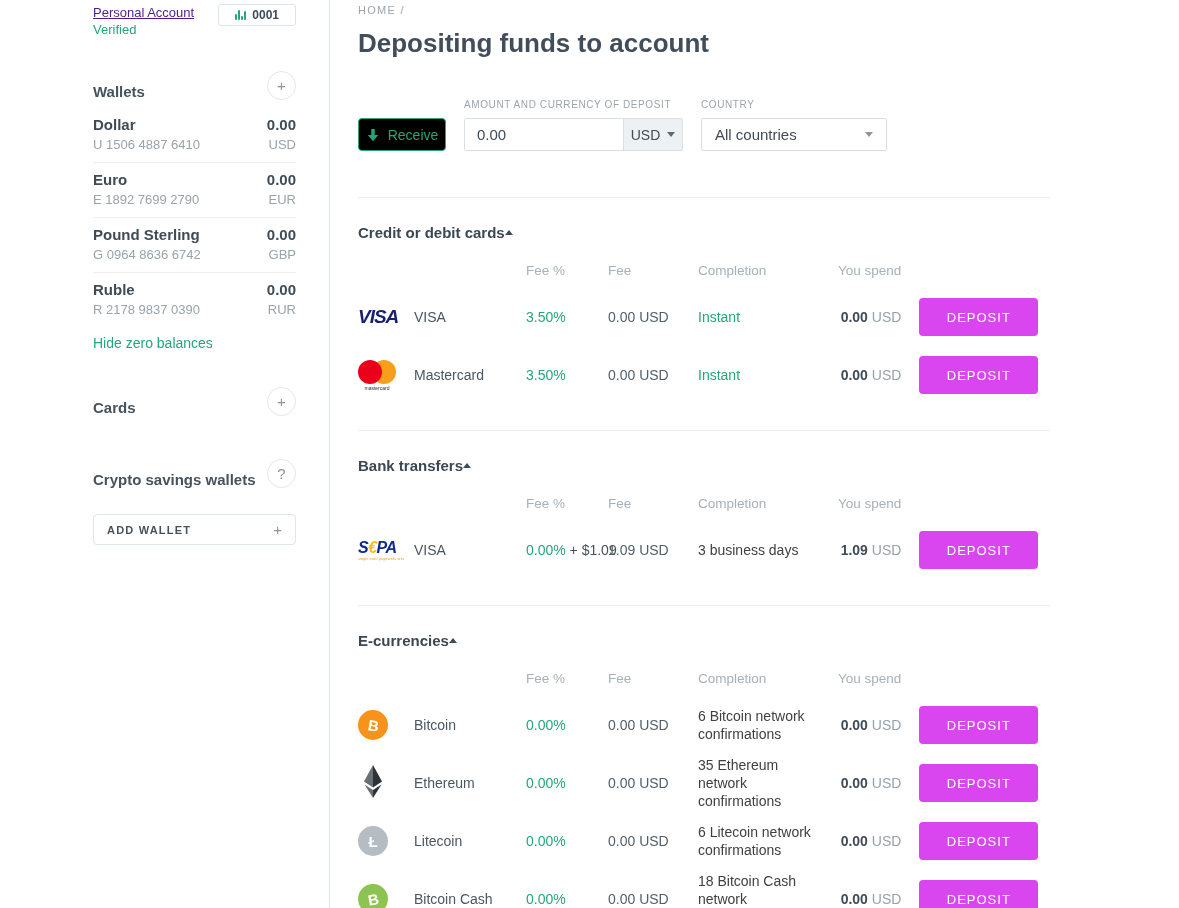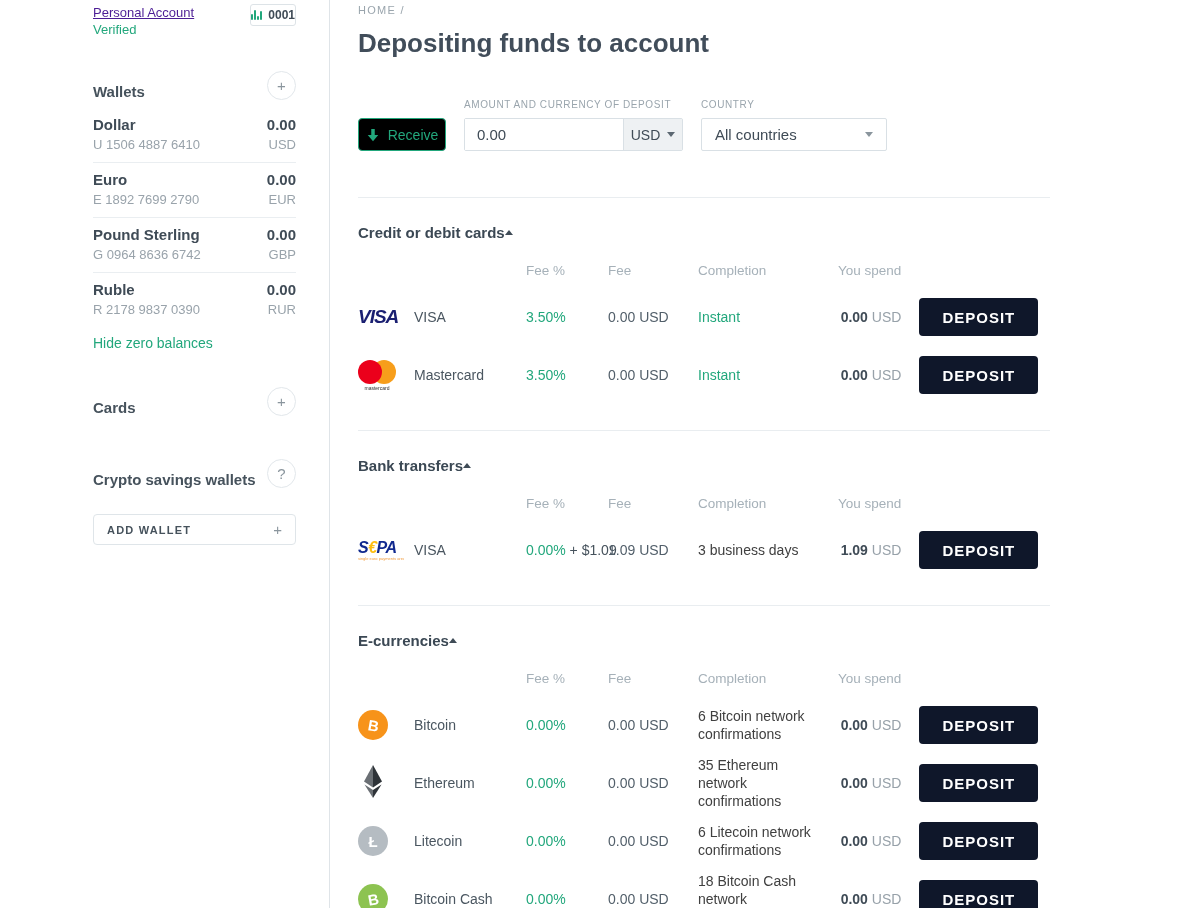--- a/index.html
+++ b/index.html
@@ -7,21 +7,21 @@
               font-family:"Liberation Sans","DejaVu Sans",sans-serif; color:#3f4b56; }
   .app { display:flex; width:100%; height:100%; }
 
   
   .sidebar { width:330px; flex:0 0 330px; border-right:1px solid #dfe4e8;
              padding:4px 33px 0 93px; }
   .account-row { display:flex; justify-content:space-between; align-items:flex-start; }
   .account-label { font-size:13px; color:#4c1d95; line-height:17px;text-decoration:underline; }
   .verified-link { font-size:13px; color:#22a77c; line-height:17px; cursor:pointer; }
   .badge { display:flex; align-items:center; gap:6px; border:1px solid #dde3e7;
-           border-radius:3px; padding:3px 0; }
+           border-radius:3px; padding:3px 16px; }
   .badge-bars { display:flex; align-items:flex-end; gap:1px; height:10px; }
   .badge-bars span { width:2px; background:#22a77c; border-radius:1px; display:block; }
   .badge-bars span:nth-child(1){height:6px}.badge-bars span:nth-child(2){height:10px}
   .badge-bars span:nth-child(3){height:4px}.badge-bars span:nth-child(4){height:9px}
   .badge-num { font-size:12px; font-weight:bold; color:#3f4b56; }
 
   .side-sec-head { display:flex; justify-content:space-between; align-items:flex-end; }
   .side-sec-title { font-size:15px; font-weight:600; color:#46525c; }
   .circle-btn { width:29px; height:29px; border:1px solid #e2e7eb; border-radius:50%;
                 display:flex; align-items:center; justify-content:center; font-size:15px;
@@ -83,22 +83,22 @@
   .data-row { min-height:58px; }
   .cell-name { font-size:14px; color:#4a5660; }
   .cell-feepct { font-size:14px; color:#22a77c; white-space:nowrap; }
   .fee-extra { color:#46525c; }
   .cell-fee { font-size:14px; color:#525f6a; white-space:nowrap; }
   .cell-completion { font-size:14px; color:#404040; line-height:1.3; padding-right:8px; }
   .cell-completion.teal { color:#22a77c; }
   .cell-spend { text-align:right; padding-right:18px; font-size:14px; white-space:nowrap; }
   .spend-val { font-weight:700; color:#3f4b56; }
   .spend-cur { color:#97a1a9; }
-  .deposit-btn { width:119px; height:38px; background:#0f172a; border:none; border-radius:4px;
-                 color:#fff; font-size:15px; font-weight:700; letter-spacing:1px;
+  .deposit-btn { width:119px; height:38px; background:#d946ef; border:none; border-radius:4px;
+                 color:#fff; font-size:13px; font-weight:400; letter-spacing:1px;
                  font-family:inherit; cursor:pointer; }
 
   
   .visa-text { font-size:19px; font-weight:900; font-style:italic; color:#1a1f71;
                letter-spacing:-1px; }
   .mc-logo { width:40px; }
   .mc-circles { position:relative; width:38px; height:24px; }
   .mc-circles i { position:absolute; top:0; width:24px; height:24px; border-radius:50%; display:block; }
   .mc-red { left:0; background:#eb001b; z-index:2; }
   .mc-orange { right:0; background:#f79e1b; z-index:1; }

